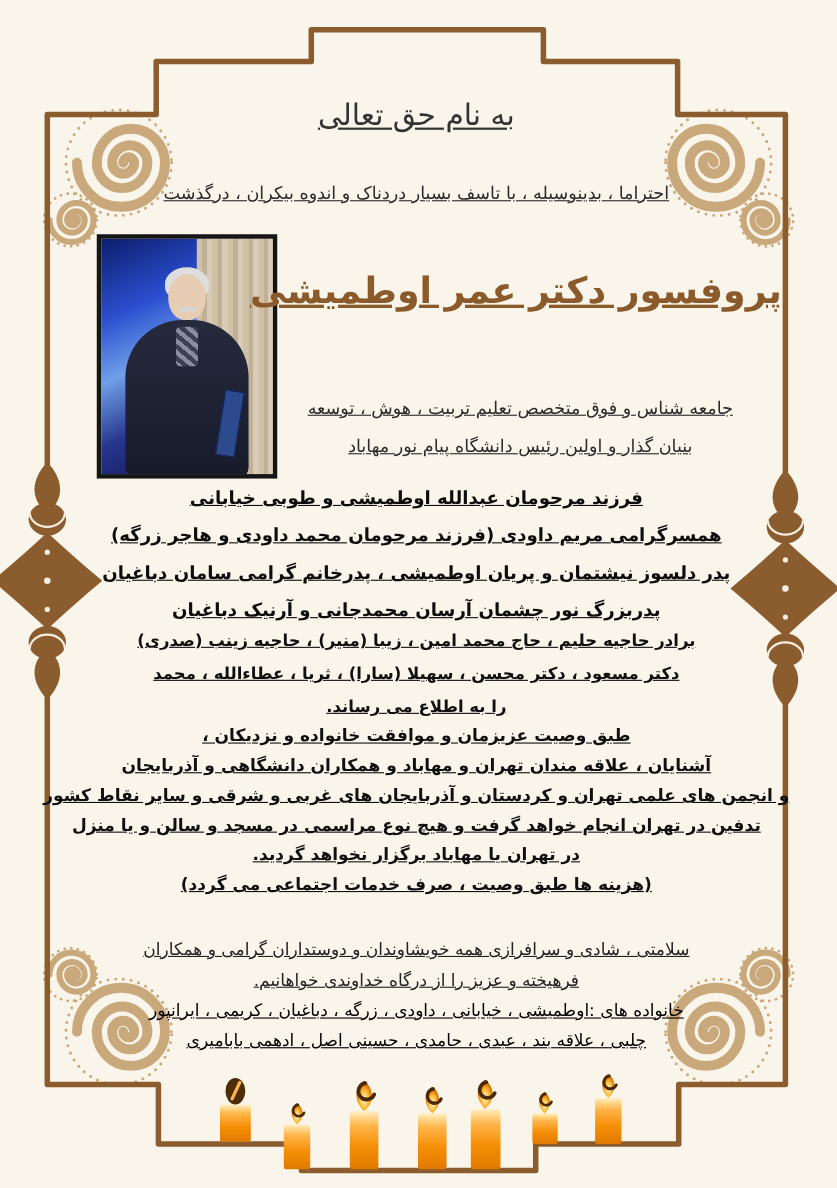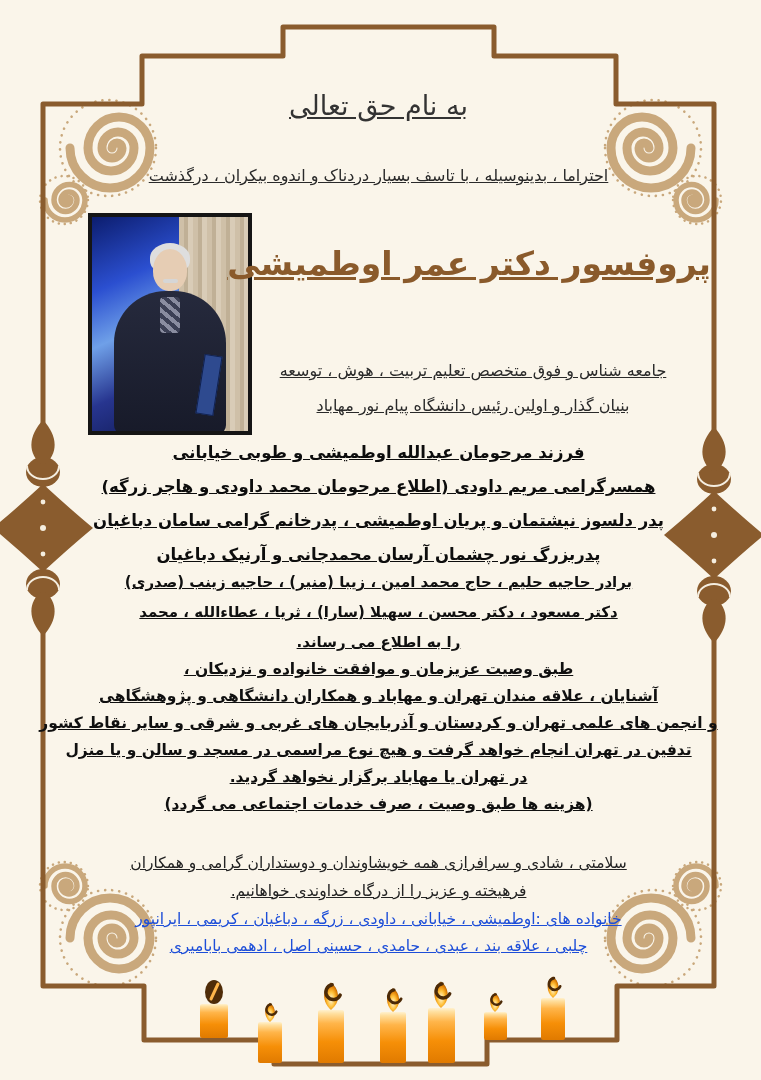--- a/index.html
+++ b/index.html
@@ -16,21 +16,21 @@
   }
   .line{white-space:nowrap;text-decoration:underline;}
   #bismillah{top:90px;font-size:27px;color:#333;}
   #intro{top:166px;font-size:16px;color:#2a2a2a;}
   #name-block{left:239px;width:460px;top:244px;font-size:33px;font-weight:700;color:#8a5a2b;}
   #roles{left:243px;width:460px;top:314px;font-size:16px;line-height:35px;color:#2a2a2a;margin-top:39px;}
   #lineage{top:436px;font-size:16.5px;font-weight:700;line-height:34px;color:#0d0d0d;}
   #siblings{top:567px;font-size:15px;font-weight:700;line-height:30px;color:#101010;}
   #will{top:656px;font-size:15.5px;font-weight:700;line-height:27px;color:#101010;}
   #prayer{top:849px;font-size:15.5px;line-height:28px;color:#222;}
-  #families{top:906px;font-size:15.5px;line-height:27px;color:#1d4ed8;}
+  #families{top:906px;font-size:15.5px;line-height:27px;color:#000000;}
   
   .photo{
     position:absolute;left:88px;top:213px;width:164px;height:222px;z-index:2;
     border:4px solid #151515;box-sizing:border-box;overflow:hidden;background:#cfc0a8;
   }
   .photo-window{position:absolute;left:0;top:0;width:56%;height:100%;
     background:linear-gradient(155deg,#0c1d6e 0%,#2b4fd0 30%,#6fa0e8 52%,#27358f 75%,#101a55 100%);}
   .photo-curtain{position:absolute;right:0;top:0;width:44%;height:100%;
     background:repeating-linear-gradient(90deg,#cfc0a8 0 5px,#c0b096 5px 9px,#d9ccb7 9px 14px);}
   .fig-hair{position:absolute;left:50%;top:26px;width:40px;height:30px;margin-left:-20px;
@@ -161,34 +161,34 @@
     <div class="line">پروفسور دکتر عمر اوطمیشی</div>
   </div>
 
   <div id="roles" class="textblock">
     <div class="line">جامعه شناس و فوق متخصص تعلیم تربیت ، هوش ، توسعه</div>
     <div class="line">بنیان گذار و اولین رئیس دانشگاه پیام نور مهاباد</div>
   </div>
 
   <div id="lineage" class="textblock">
     <div class="line">فرزند مرحومان عبدالله اوطمیشی و طوبی خیابانی</div>
-    <div class="line">همسرگرامی مریم داودی (اطلاع مرحومان محمد داودی و هاجر زرگه)</div>
+    <div class="line">همسرگرامی مریم داودی (فرزند مرحومان محمد داودی و هاجر زرگه)</div>
     <div class="line">پدر دلسوز نیشتمان و پریان اوطمیشی ، پدرخانم گرامی سامان دباغیان</div>
     <div class="line">پدربزرگ نور چشمان آرسان محمدجانی و آرنیک دباغیان</div>
   </div>
 
   <div id="siblings" class="textblock">
     <div class="line">برادر حاجیه حلیم ، حاج محمد امین ، زیبا (منیر) ، حاجیه زینب (صدری)</div>
     <div class="line">دکتر مسعود ، دکتر محسن ، سهیلا (سارا) ، ثریا ، عطاءالله ، محمد</div>
     <div class="line">را به اطلاع می رساند.</div>
   </div>
 
   <div id="will" class="textblock">
     <div class="line">طبق وصیت عزیزمان و موافقت خانواده و نزدیکان ،</div>
-    <div class="line">آشنایان ، علاقه مندان تهران و مهاباد و همکاران دانشگاهی و پژوهشگاهی</div>
+    <div class="line">آشنایان ، علاقه مندان تهران و مهاباد و همکاران دانشگاهی و آذربایجان</div>
     <div class="line">و انجمن های علمی تهران و کردستان و آذربایجان های غربی و شرقی و سایر نقاط کشور</div>
     <div class="line">تدفین در تهران انجام خواهد گرفت و هیچ نوع مراسمی در مسجد و سالن و یا منزل</div>
     <div class="line">در تهران یا مهاباد برگزار نخواهد گردید.</div>
     <div class="line">(هزینه ها طبق وصیت ، صرف خدمات اجتماعی می گردد)</div>
   </div>
 
   <div id="prayer" class="textblock">
     <div class="line">سلامتی ، شادی و سرافرازی همه خویشاوندان و دوستداران گرامی و همکاران</div>
     <div class="line">فرهیخته و عزیز را از درگاه خداوندی خواهانیم.</div>
   </div>

